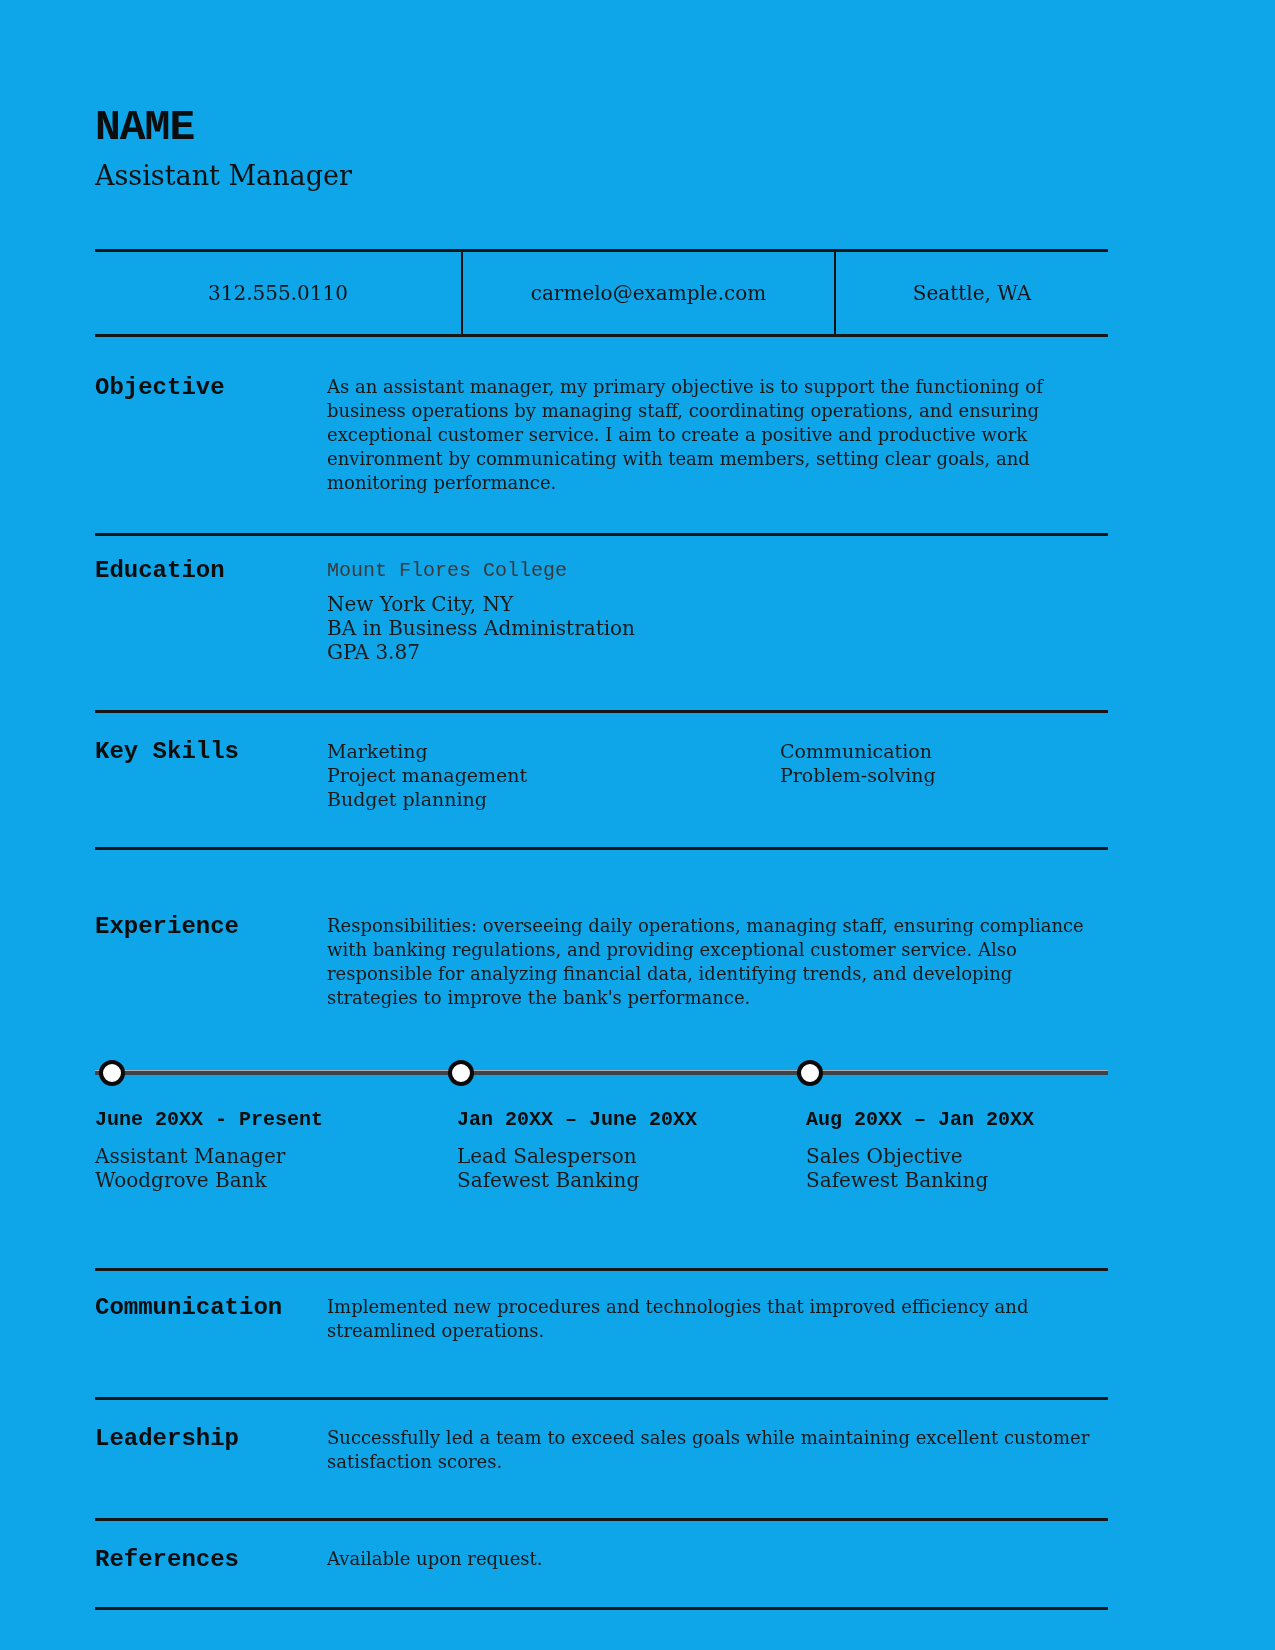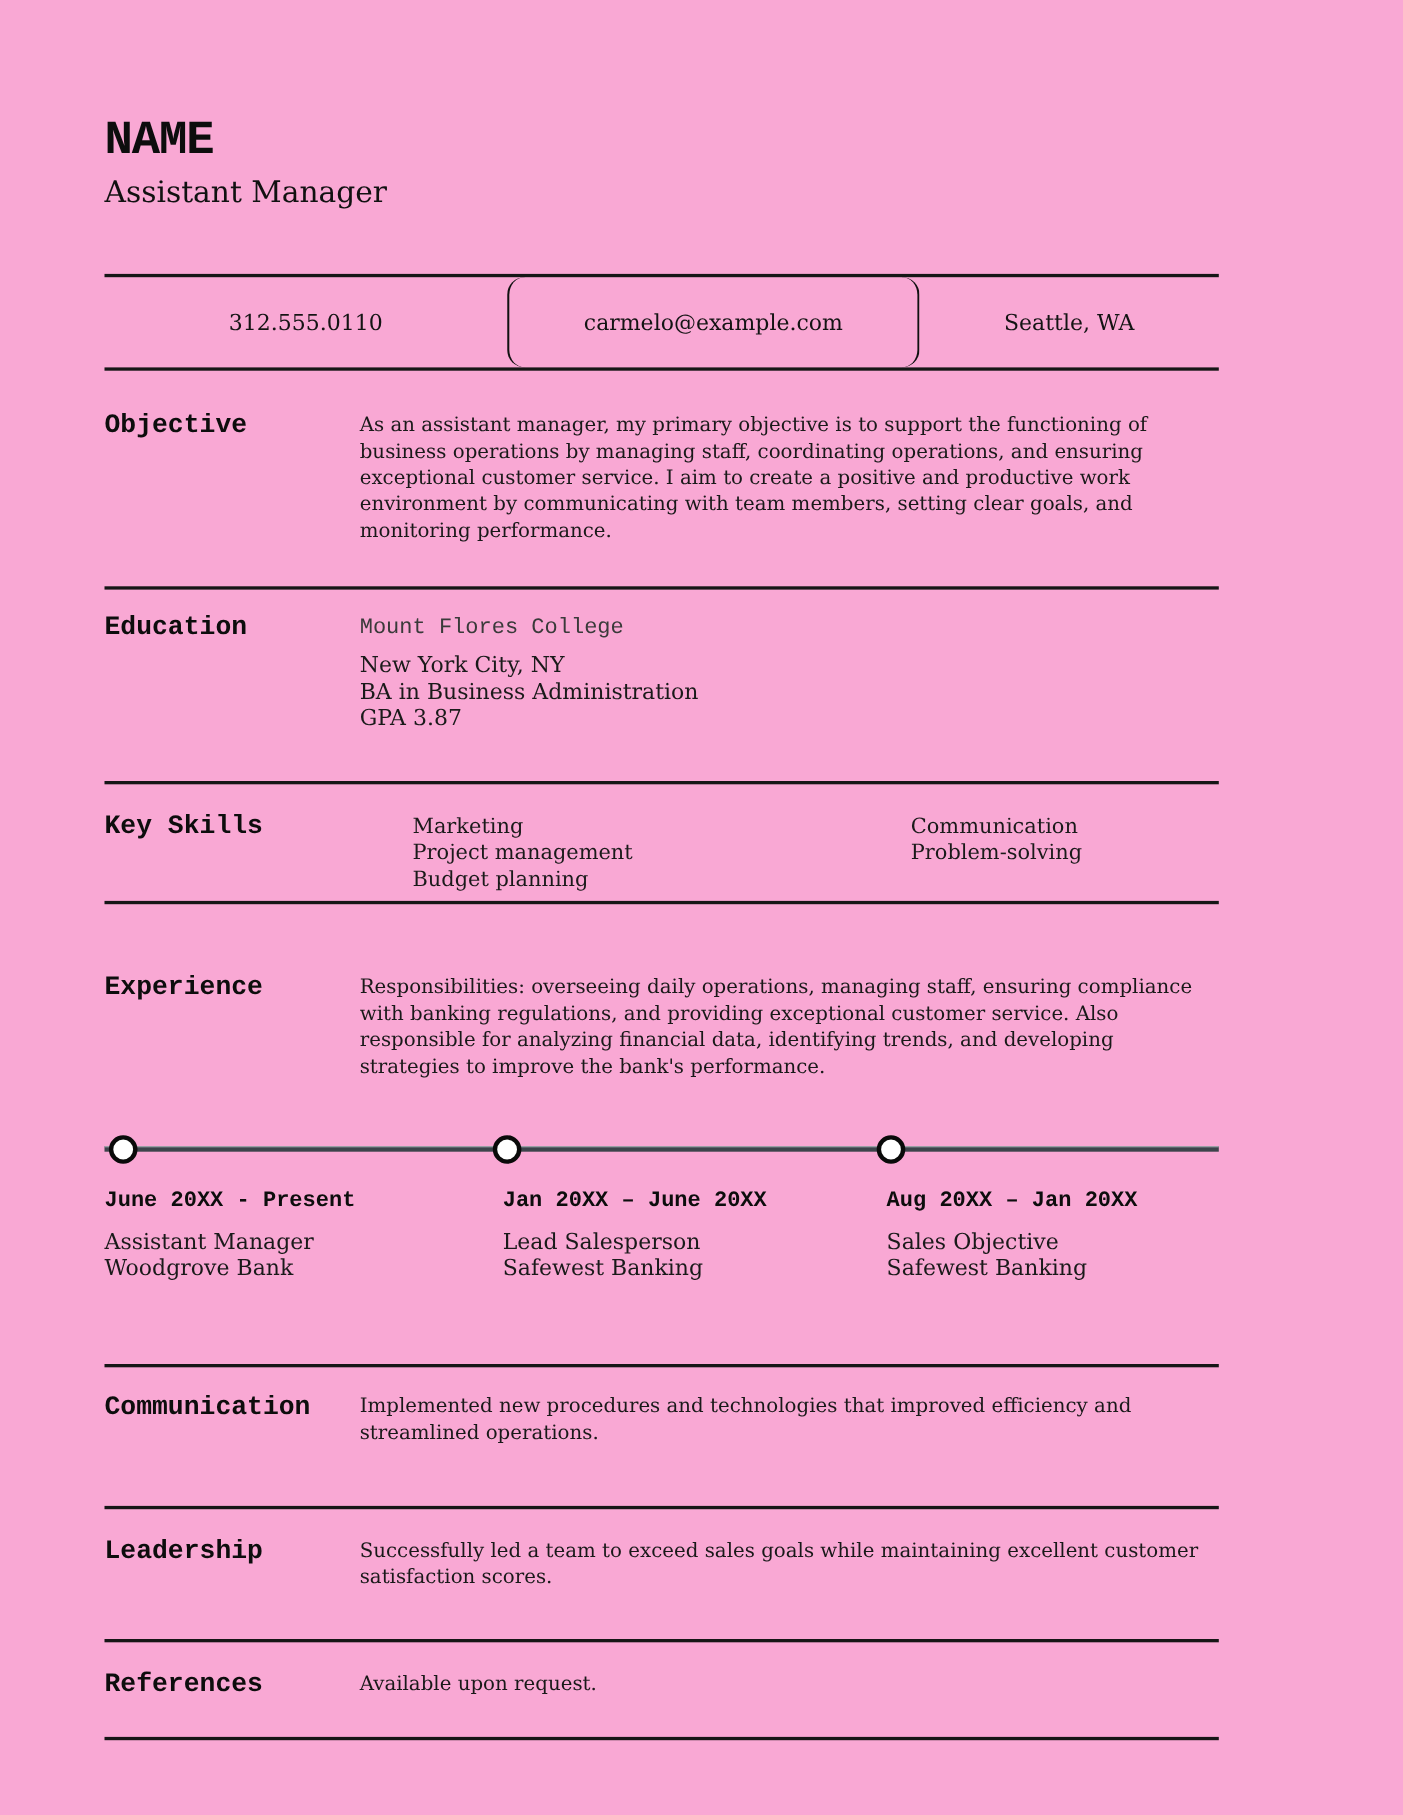--- a/index.html
+++ b/index.html
@@ -1,20 +1,20 @@
 <!DOCTYPE html>
 <html><head>
 <meta charset="utf-8">
 <style>
   html,body{margin:0;padding:0;background:#e9e9e9;}
   .page{
     position:relative;
     width:1275px;height:1650px;
     margin:0 auto;
-    background:#f9a8d4;
+    background:#0ea5e9;
     box-sizing:border-box;
     padding:103px 167px 0 95px;
     font-family:"DejaVu Serif", serif;
     color:#1a1a1a;
   }
 
   
   .name{
     font-family:"Liberation Mono","DejaVu Sans Mono",monospace;
     font-weight:bold;
@@ -32,40 +32,40 @@
     border-top:3px solid #161616;
     border-bottom:3px solid #161616;
     display:flex;align-items:stretch;
     height:82px;
   }
   .contact-cell{
     display:flex;align-items:center;justify-content:center;
     font-size:20px;color:#141414;
   }
   .c1{width:366px;}
-  .c2{width:371px;border-left:2px solid #111;border-right:2px solid #111;border-radius:16px;}
+  .c2{width:371px;border-left:2px solid #111;border-right:2px solid #111;}
   .c3{flex:1;}
 
   
   .section{
     display:flex;
     border-bottom:3px solid #161616;
   }
   .label{
     width:232px;flex:0 0 232px;
     font-family:"Liberation Mono","DejaVu Sans Mono",monospace;
     font-weight:bold;font-size:24px;line-height:26px;color:#0d0d0d;
     white-space:nowrap;
   }
   .content{flex:1;}
   .body-text{font-size:18px;line-height:24px;color:#191919;}
 
   .sec-objective{padding:18px 0 38px 0;margin-top:20px;}
   .sec-education{padding:22px 0 46px 0;}
-  .sec-skills{padding:26px 0 8px 0;gap:48px;}
+  .sec-skills{padding:26px 0 36px 0;}
   .sec-communication{padding:24px 0 54px 0;}
   .sec-leadership{padding:26px 0 44px 0;}
   .sec-references{padding:26px 0 34px 0;}
 
   
   .school{
     font-family:"Liberation Mono","DejaVu Sans Mono",monospace;
     font-size:20px;line-height:26px;color:#3a3a3a;margin-bottom:8px;
   }
   .edu-line{font-size:20px;line-height:24px;}

